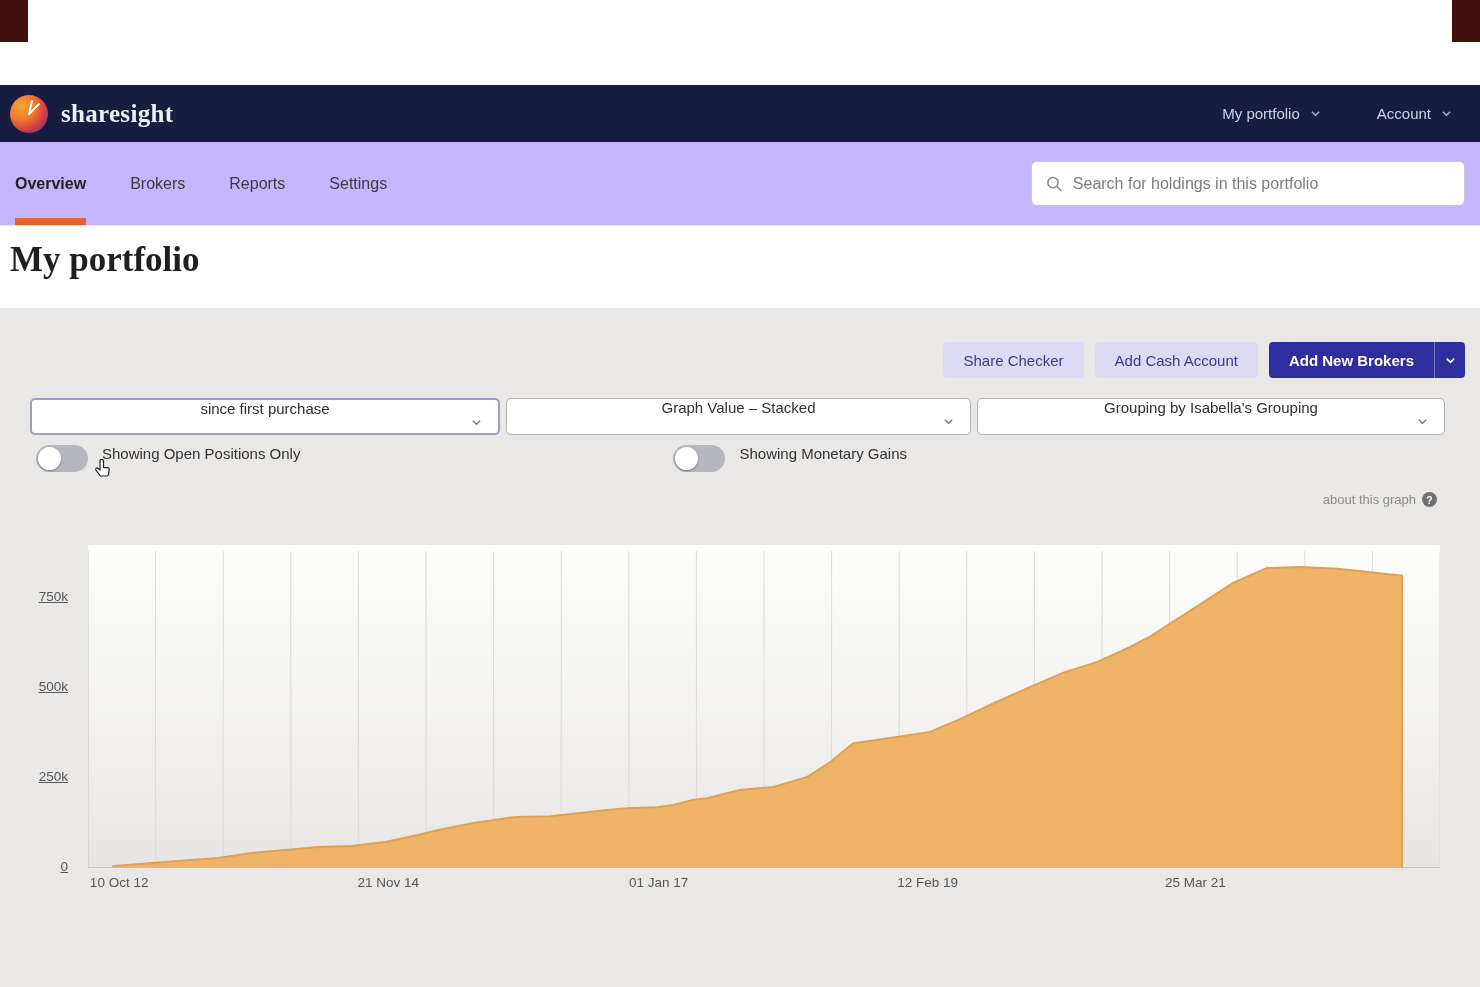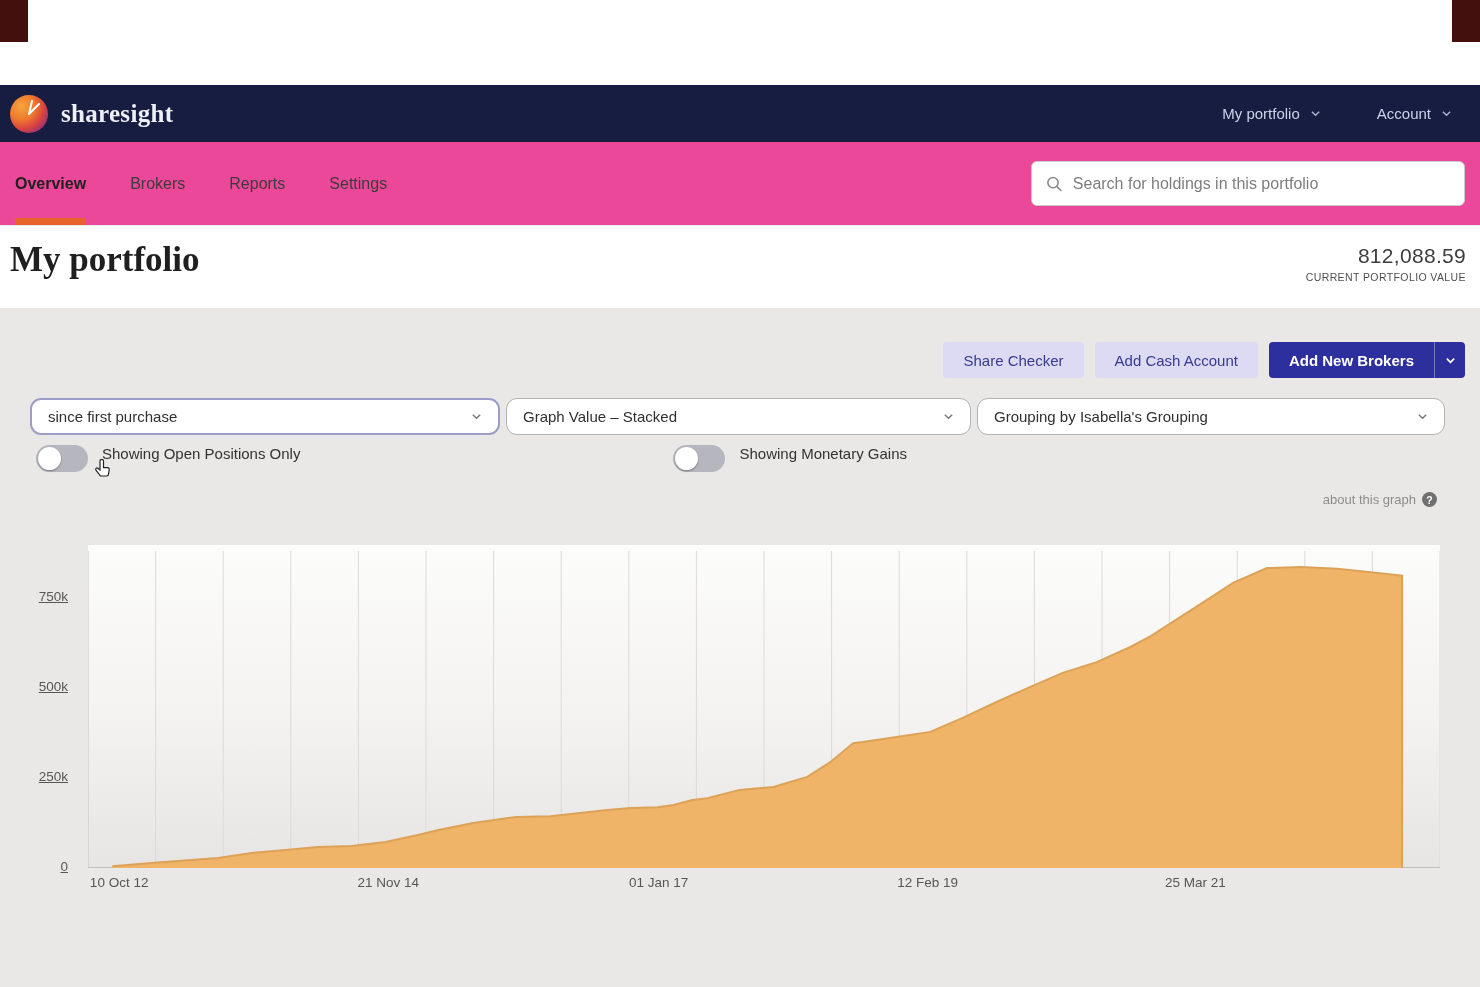--- a/index.html
+++ b/index.html
@@ -17,21 +17,21 @@
   .logo { width:38px; height:38px; border-radius:50%; position:relative; flex:0 0 auto;
           background: radial-gradient(circle at 30% 30%, #f6a23b 0%, #ef7a2e 35%, #d9443f 60%, #8c2f7d 85%, #5c2a78 100%); }
   .logo svg { position:absolute; inset:0; }
   .brand { color:#eef0f7; font-family:"Liberation Serif", serif; font-weight:bold; font-size:25px;
            margin-left:13px; letter-spacing:0.3px; }
   .nav-right { margin-left:auto; display:flex; align-items:center; gap:56px; }
   .nav-menu { color:#ccd2e8; font-size:15px; display:flex; align-items:center; gap:10px; cursor:pointer; }
   .chev { width:11px; height:11px; display:inline-block; }
 
   
-  .tabbar { position:absolute; top:142px; left:0; right:0; height:84px; background:#ec4899;
+  .tabbar { position:absolute; top:142px; left:0; right:0; height:84px; background:#c4b5fd;
             border-bottom:1px solid #e9e9e9; display:flex; align-items:center; padding:0 15px; }
   .tabs { display:flex; gap:44px; align-items:center; height:100%; }
   .tab { font-size:16px; color:#3c3c3c; position:relative; height:100%; display:flex; align-items:center; cursor:pointer; }
   .tab.active { font-weight:bold; color:#222; }
   .tab.active::after { content:""; position:absolute; left:0; right:0; bottom:0; height:7px; background:#e8632c; }
   .searchbox { margin-left:auto; width:434px; height:45px; border:1px solid #c9c9c9; border-radius:6px;
                display:flex; align-items:center; padding:0 14px; background:#fff; }
   .searchbox input { border:none; outline:none; font-size:16px; color:#333; width:100%; margin-left:10px;
                      font-family:"Liberation Sans", sans-serif; background:transparent; }
   .searchbox input::placeholder { color:#7d7d7d; }
@@ -50,22 +50,22 @@
   .actions { position:absolute; top:34px; right:15px; display:flex; gap:11px;padding-left:48px; }
   .btn { height:36px; border:none; border-radius:4px; font-size:15px; padding:0 20px; cursor:pointer;
          font-family:"Liberation Sans", sans-serif; }
   .btn.light { background:#dcdbf3; color:#3a3a8f; }
   .btn.primary { background:#2d2f9f; color:#fff; display:flex; align-items:center; padding:0; overflow:hidden; }
   .btn.primary .main { padding:0 20px; display:flex; align-items:center; height:100%; font-weight:bold; }
   .btn.primary .drop { width:31px; height:100%; display:flex; align-items:center; justify-content:center;
                        border-left:1px solid rgba(255,255,255,0.35); }
 
   .selects { position:absolute; top:90px; left:30px; right:35px; display:flex; gap:6px; }
-  .select { height:37px; background:#fff; border-radius:11px; display:flex; align-items:center;
-            padding:0 16px; font-size:15px; color:#303030; cursor:pointer; }
+  .select { height:37px; background:#fff; border-radius:5px; display:flex; align-items:center;
+            padding:0 16px; font-size:15px; color:#303030; cursor:pointer;flex-direction:column; }
   .select .chev { margin-left:auto; }
   .select.s1 { width:470px; border:2px solid #9d9dc9; }
   .select.s2 { width:465px; border:1px solid #b3b3b3; }
   .select.s3 { flex:1; border:1px solid #b3b3b3; }
 
   .toggles { position:absolute; top:137px; left:36px; display:flex; align-items:flex-start; gap:14px; }
   .toggle { width:52px; height:27px; border-radius:14px; background:#b6b6be; position:relative; cursor:pointer; flex:0 0 auto; }
   .toggle .knob { position:absolute; left:2px; top:2px; width:23px; height:23px; border-radius:50%;
                   background:#fff; box-shadow:0 1px 2px rgba(0,0,0,0.35); }
   .toggle-label { font-size:15px; color:#333; }
@@ -128,24 +128,20 @@
       <svg width="18" height="18" viewBox="0 0 18 18">
         <circle cx="7.5" cy="7.5" r="5.5" fill="none" stroke="#8a8a8a" stroke-width="1.7"></circle>
         <line x1="11.8" y1="11.8" x2="16" y2="16" stroke="#8a8a8a" stroke-width="1.7" stroke-linecap="round"></line>
       </svg>
       <input type="text" placeholder="Search for holdings in this portfolio" style="">
     </div>
   </div>
 
   <div class="headrow">
     <div class="page-title">My portfolio</div>
-    <div class="pv">
-      <div class="pv-value">812,088.59</div>
-      <div class="pv-caption">CURRENT PORTFOLIO VALUE</div>
-    </div>
   </div>
 
   <div class="band">
 
     <div class="actions">
       <button class="btn light">Share Checker</button>
       <button class="btn light">Add Cash Account</button>
       <button class="btn primary">
         <span class="main">Add New Brokers</span>
         <span class="drop">

